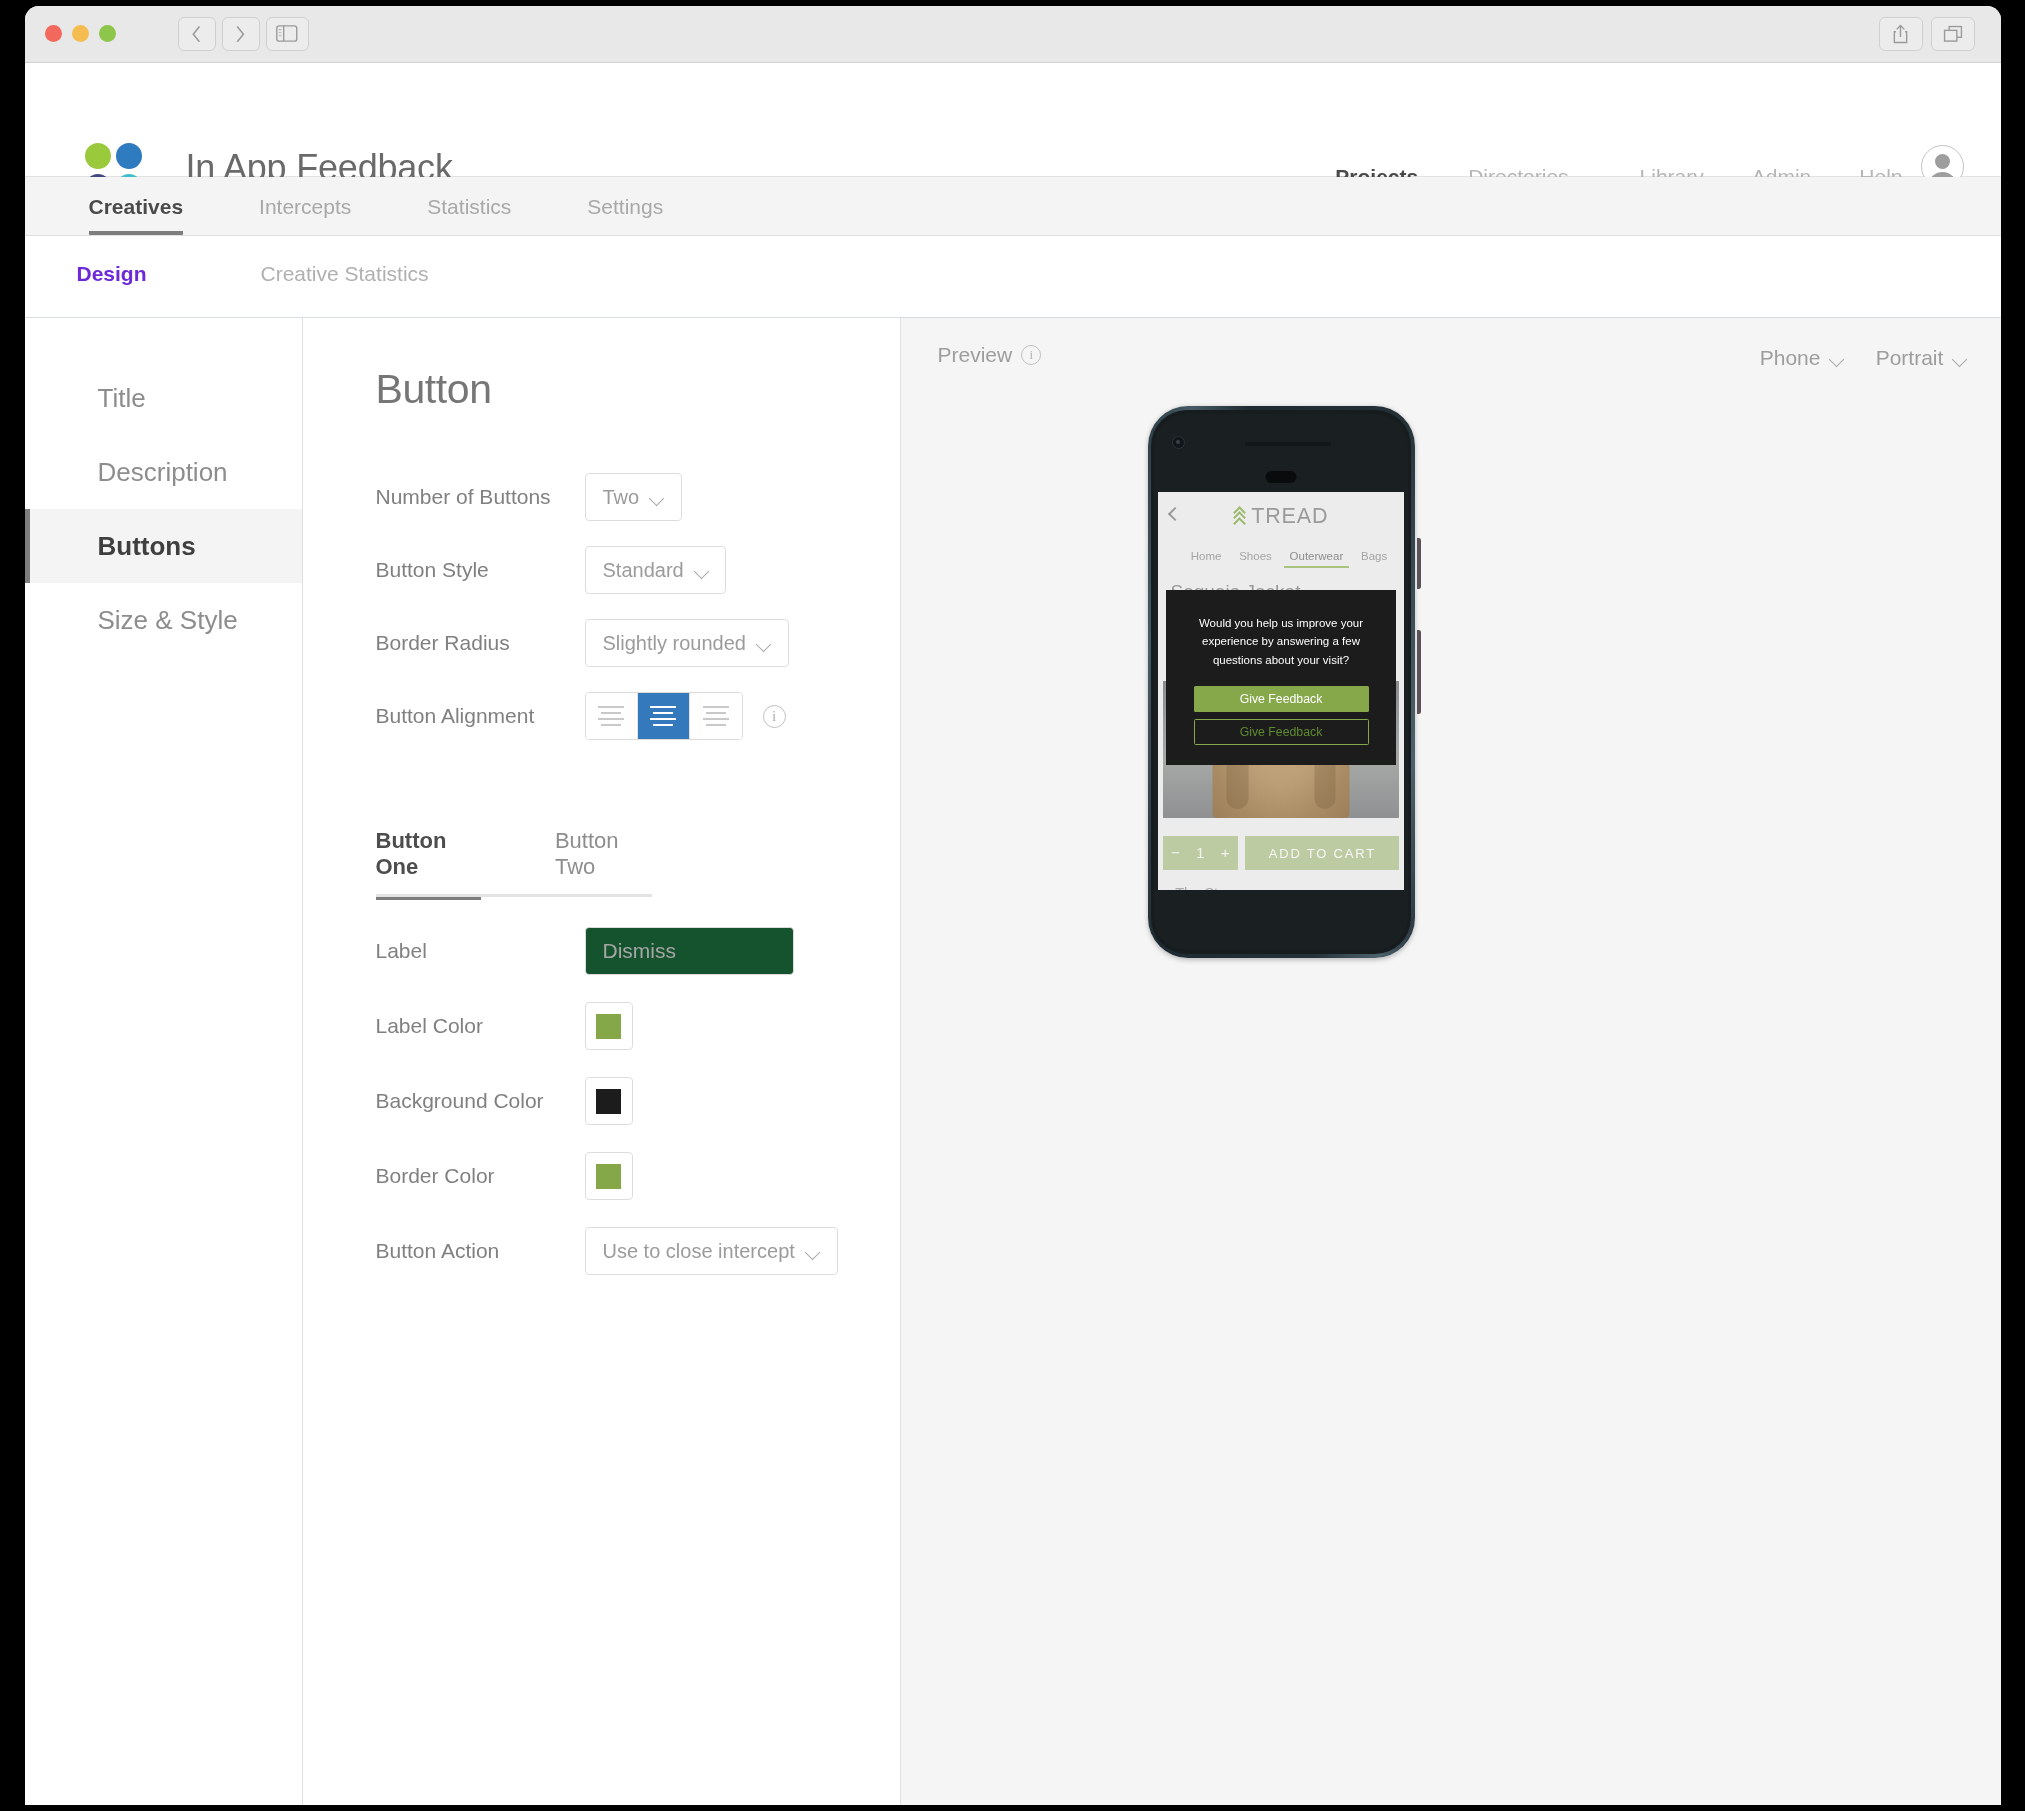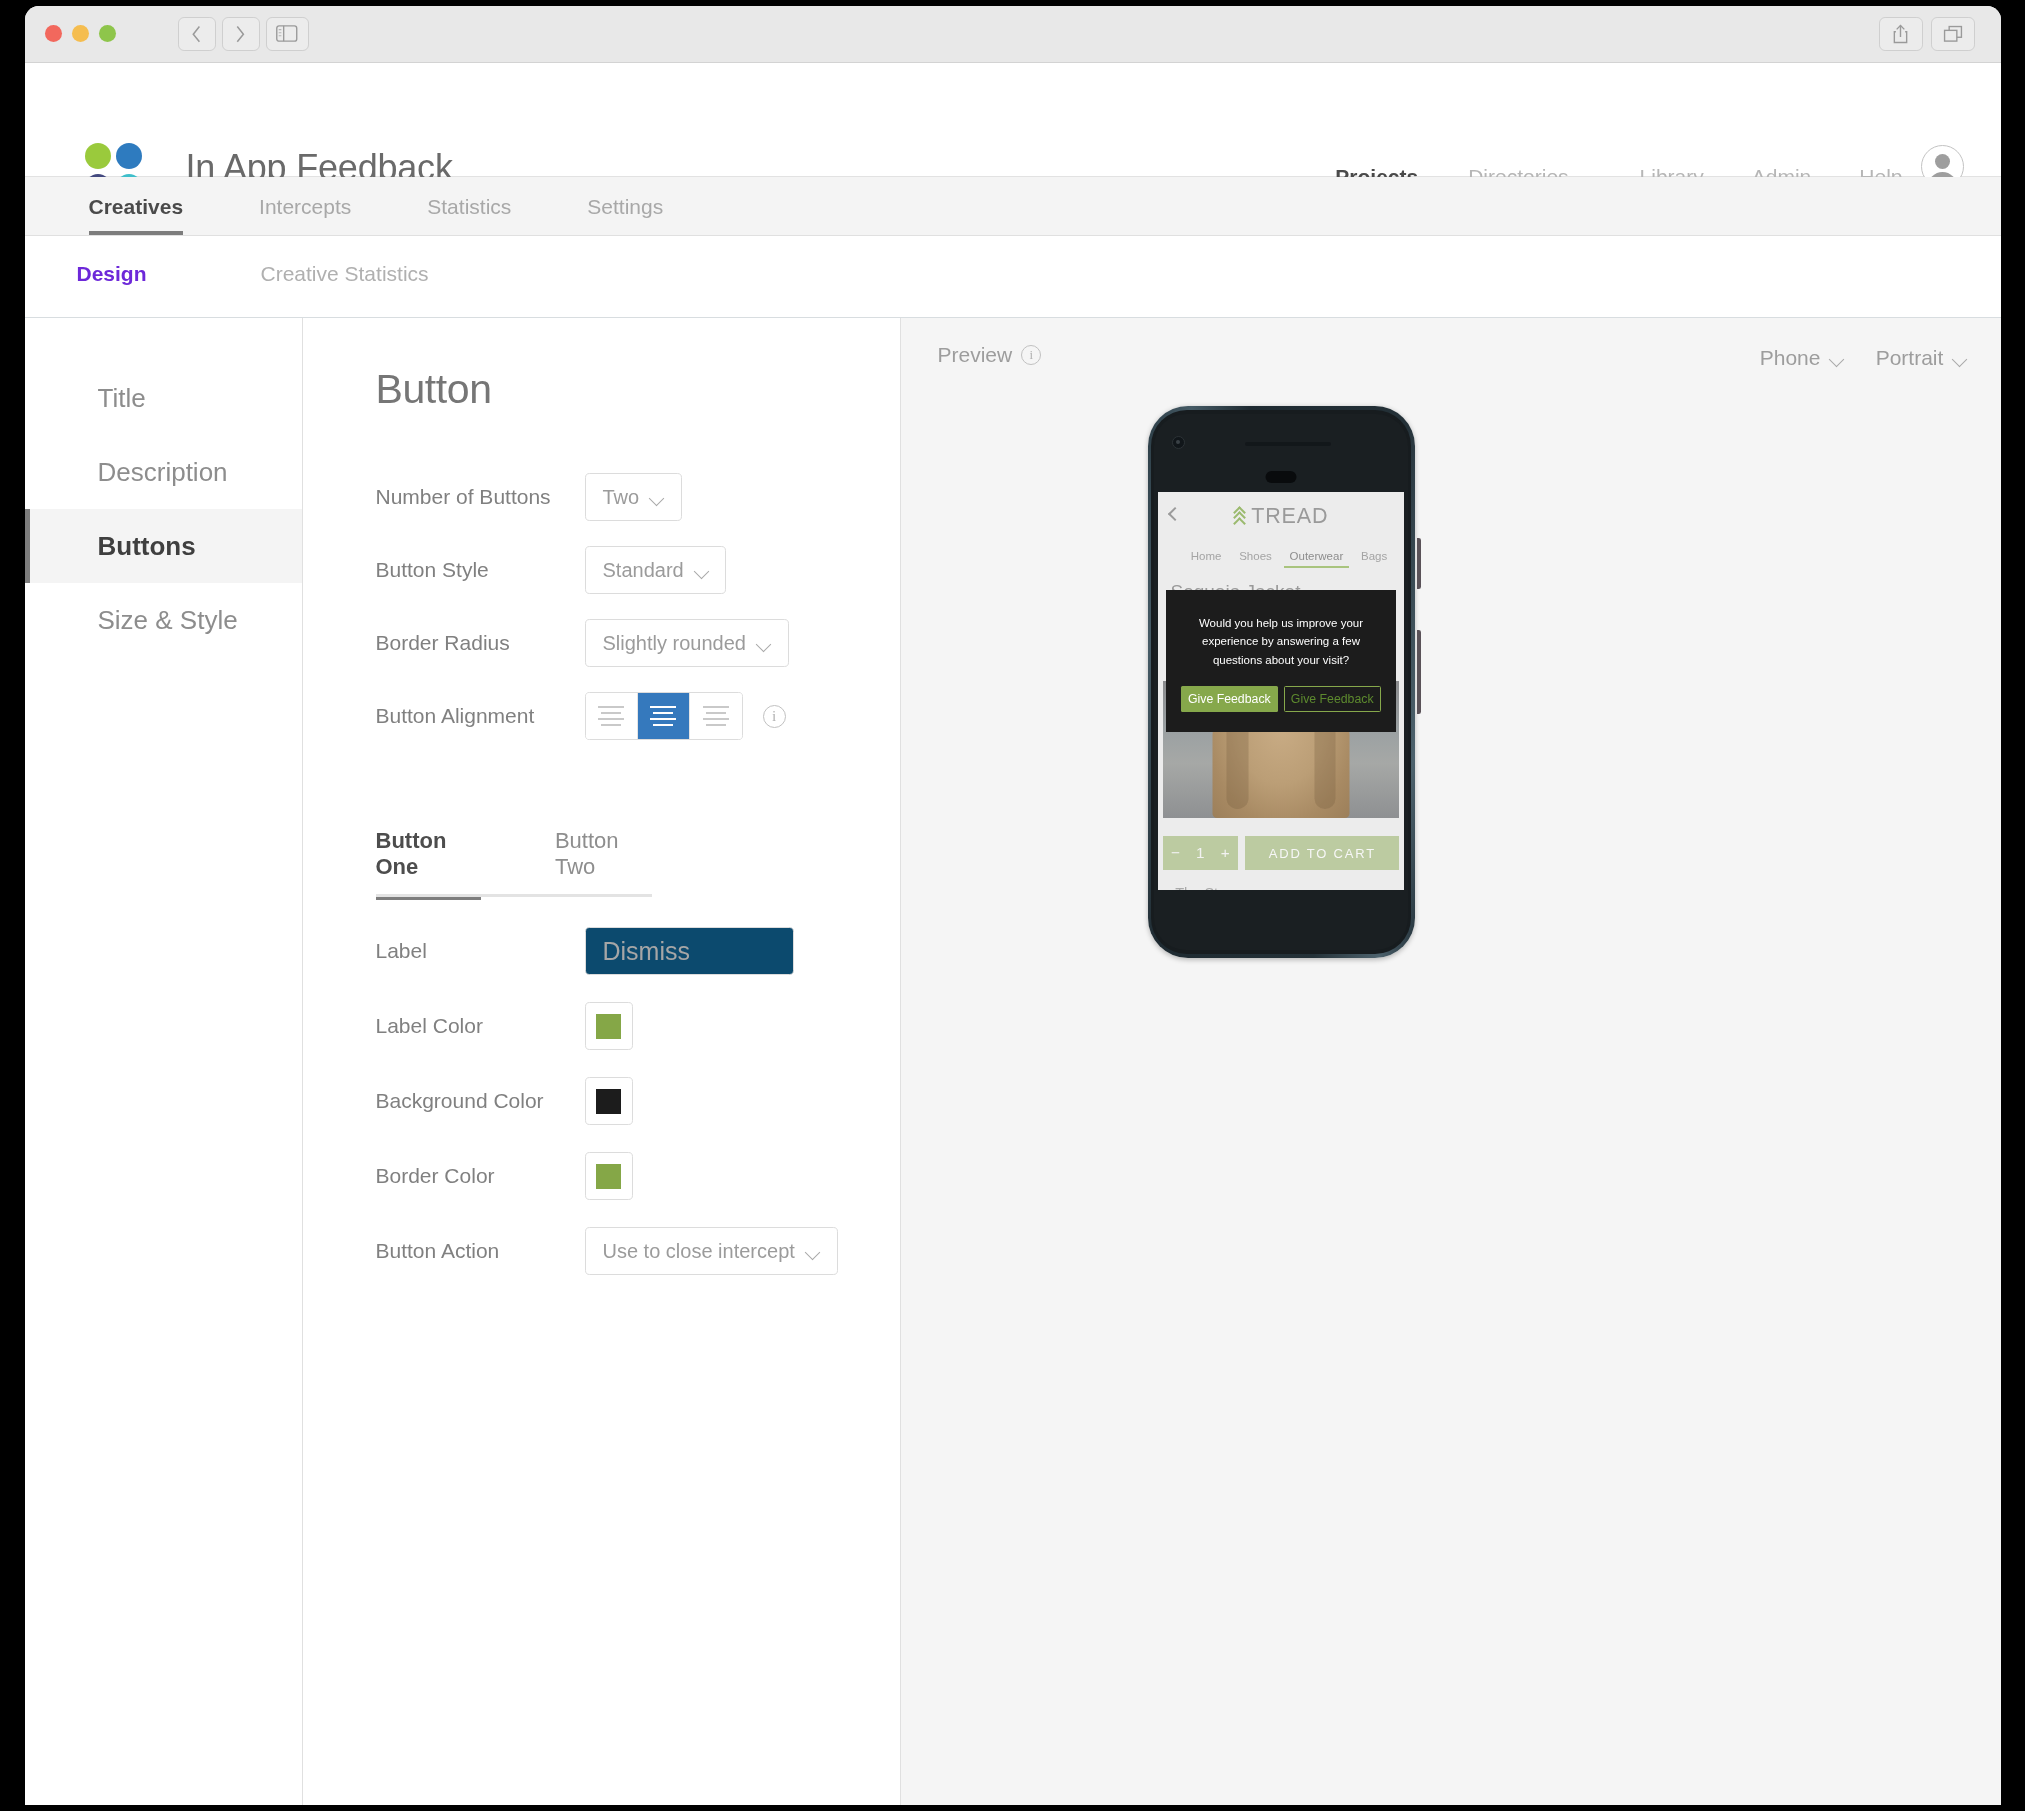--- a/index.html
+++ b/index.html
@@ -193,21 +193,21 @@
   }
   .btab.active::after {
     content: ""; position: absolute; left: 0; bottom: -3.1px;
     width: 100%; height: 3.1px; background: #7d7d7d; z-index: 2;
   }
   .counter {
     position: absolute; font-size: 15.3px; color: #9e9e9e;
   }
   .textinput {
     width: 209px; height: 48px; border: 0.8px solid #dcdcdc; border-radius: 4.6px;
-    background: #0c4a6e; font-size: 25px; color: #a6a6a6;
+    background: #14532d; font-size: 21px; color: #a6a6a6;
     padding: 0 17px; display: flex; align-items: center;
   }
   .swatchbox {
     width: 48px; height: 48px; border: 0.8px solid #dcdcdc; border-radius: 4.6px;
     background: #fff; display: flex; align-items: center; justify-content: center;
   }
   .swatch { width: 25px; height: 25px; }
   
   .preview { flex: 1; background: #f5f5f5; position: relative; }
   .preview-label {
@@ -333,21 +333,21 @@
   .jacket::before { left: 14px; }
   .jacket::after { right: 14px; }
   .modal {
     position: absolute; left: 7.7px; right: 7.7px; top: 98px;
     background: #1c1c1c; padding: 17px 15.3px 20px 15.3px;
   }
   .modal-q {
     font-size: 11.5px; color: #ffffff; line-height: 1.62; text-align: center;
     padding: 6.1px 1.5px 0 1.5px;
   }
-  .modal-btns { margin-top: 17px; display: flex; flex-direction: row; gap: 6.1px; align-items: center; }
+  .modal-btns { margin-top: 17px; display: flex; flex-direction: column; gap: 6.1px; align-items: center; }
   .mbtn {
     width: 175px; height: 26px; display: flex; align-items: center;
     justify-content: center; font-size: 12.3px; border-radius: 1.5px;
   }
   .mbtn.primary { background: #86a84b; color: #ffffff; }
   .mbtn.secondary { background: transparent; border: 1.5px solid #86a84b; color: #5d8a2e; }
   .cart-row {
     position: absolute; left: 4.6px; right: 4.6px; top: 344px;
     display: flex; gap: 7.7px;
   }

